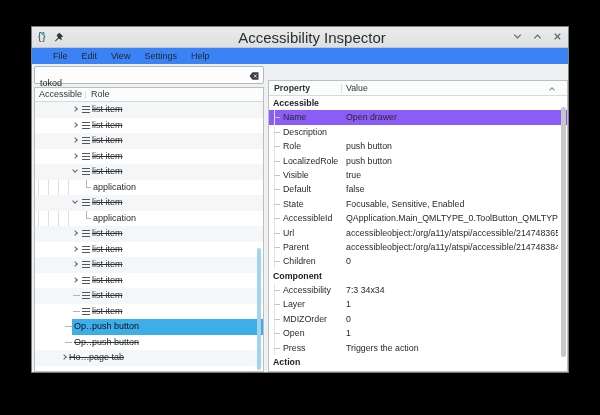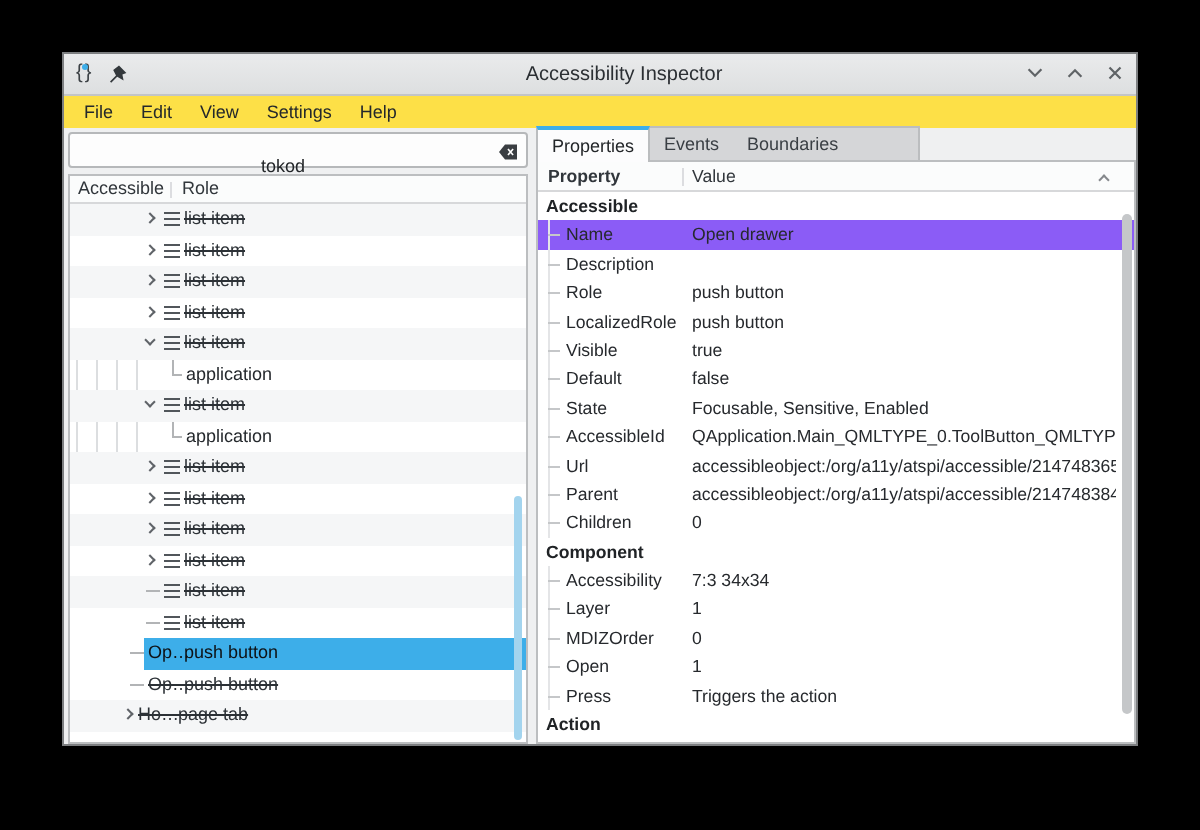--- a/index.html
+++ b/index.html
@@ -16,39 +16,39 @@
   .titlebar {
     position:absolute; left:0; top:0; right:0; height:21px;
     background:linear-gradient(#eaebec,#dddfe0); border-bottom:1px solid #c3c5c6;
   }
   .tb-icons { position:absolute; left:6px; top:3px; display:flex; gap:7px; align-items:center; }
   .braces { font-size:10px; line-height:14px; color:#3c4145; position:relative; letter-spacing:1px; }
   .braces i { position:absolute; left:3px; top:2px; width:3px; height:3px; border-radius:50%;
     background:#3daee9; }
   .wtitle {
     position:absolute; left:0; right:0; top:0; height:21px; line-height:21px;
-    text-align:center; font-size:10px; color:#2b2f33;padding-left:24px;
+    text-align:center; font-size:15px; color:#2b2f33;padding-left:24px;
   }
   .tb-controls { position:absolute; right:5px; top:4px; display:flex; gap:9px; }
   .tb-controls svg { display:block; }
   
   .menubar {
-    position:absolute; left:0; top:21px; right:0; height:16px; background:#fde047;
-    display:flex; align-items:center; padding-left:3px;
+    position:absolute; left:0; top:21px; right:0; height:16px; background:#3b82f6;
+    display:flex; align-items:center; padding-left:14px;
   }
   .mitem { font-size:9px; color:#24282b; padding:0 7px; height:16px; line-height:16px; }
   
   .search {
     position:absolute; left:2px; top:39px; width:230px; height:18px;
     background:#fdfdfd; border:1px solid #b6b8ba; border-radius:2px;
   }
   .search input {
     position:absolute; left:0; top:0; width:208px; height:31px; border:0; outline:0;
     background:transparent; font-family:"Liberation Sans",sans-serif; font-size:9px;
-    color:#232629; padding:0 0 0 5px;text-align:center;
+    color:#232629; padding:0 0 0 5px;
   }
   .clear-btn { position:absolute; right:3px; top:3px; }
   .treepanel {
     position:absolute; left:2px; top:60px; width:230px; height:285px;
     background:#fff; border:1px solid #bcbec0;
   }
   .tree-header {
     position:relative; height:14px; background:#fbfcfc; border-bottom:1px solid #d7d8da;
     font-size:9px; color:#31363b;
   }
@@ -246,25 +246,20 @@
         <div class="trow alt struck">
           <span class="chev right" style="left: 27px;"></span>
           <span class="tname" style="left: 34px;">Ho…</span>
           <span class="trole" style="left: 54px;">page tab</span>
         </div>
       </div>
     <div class="tree-scroll"></div>
   </div>
 
   <div class="rightpane">
-    <div class="tabstrip">
-        <div class="tab active">Properties</div>
-        <div class="tab">Events</div>
-        <div class="tab">Boundaries</div>
-      </div>
     <div class="proppanel">
       <div class="prop-header">
         <span class="h1">Property</span>
         <span class="hdiv"></span>
         <span class="h2">Value</span>
         <span class="sortchev"></span>
       </div>
       <div class="prop-rows">
           <div class="prow group">
             <span class="glabel">Accessible</span>

